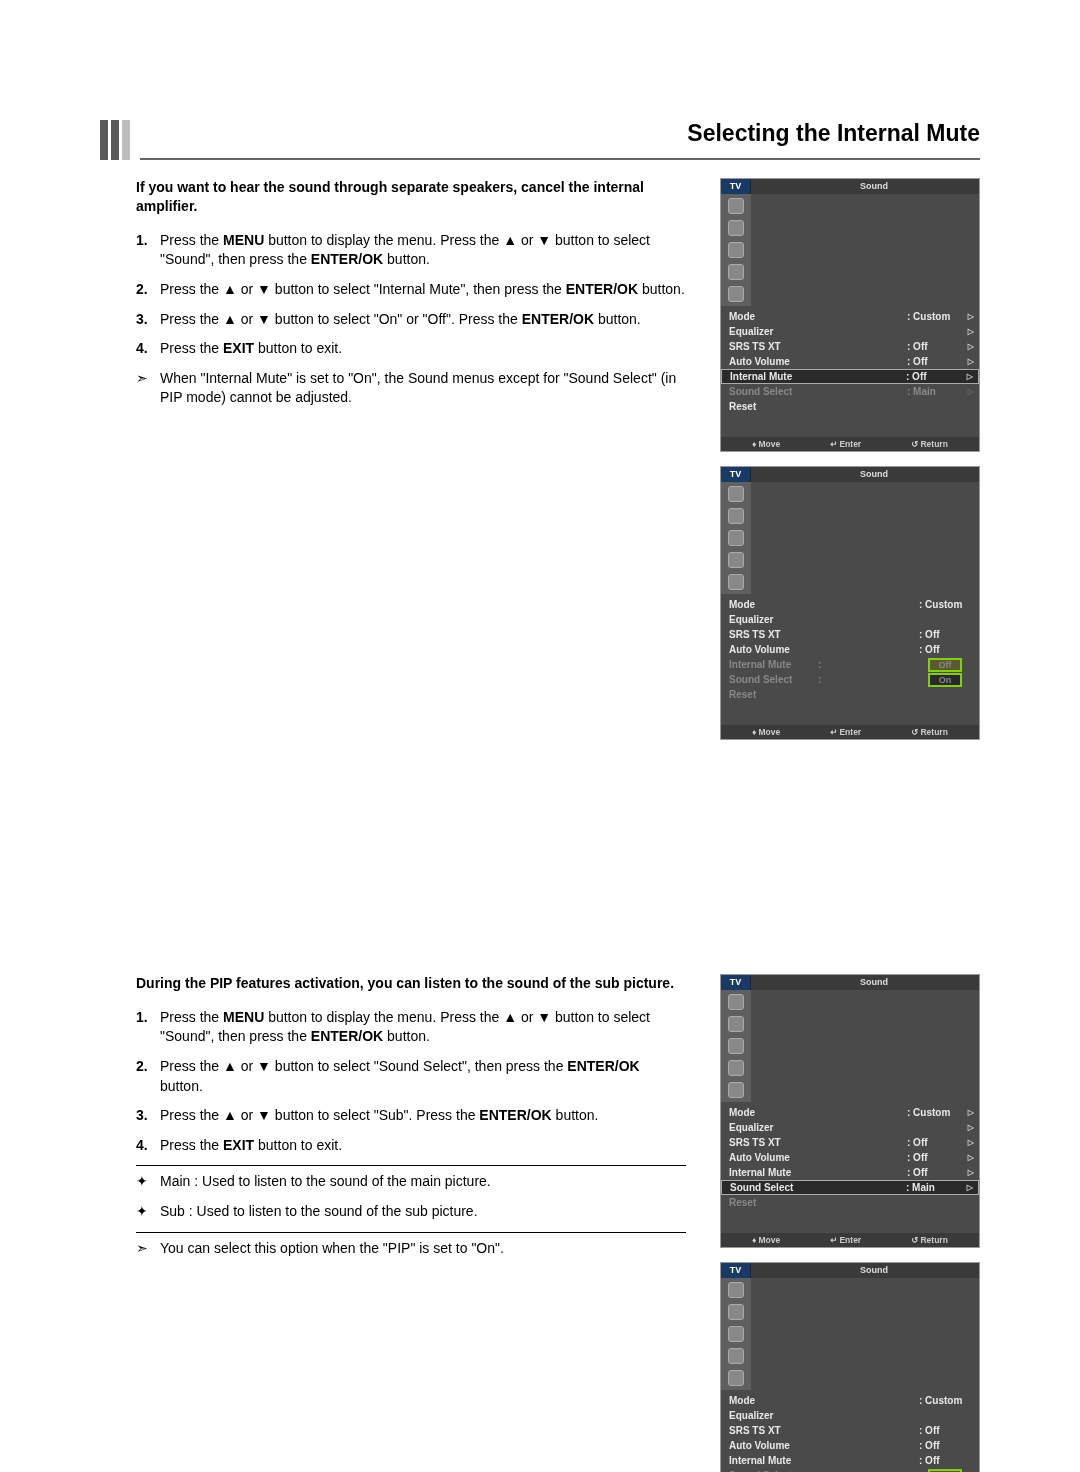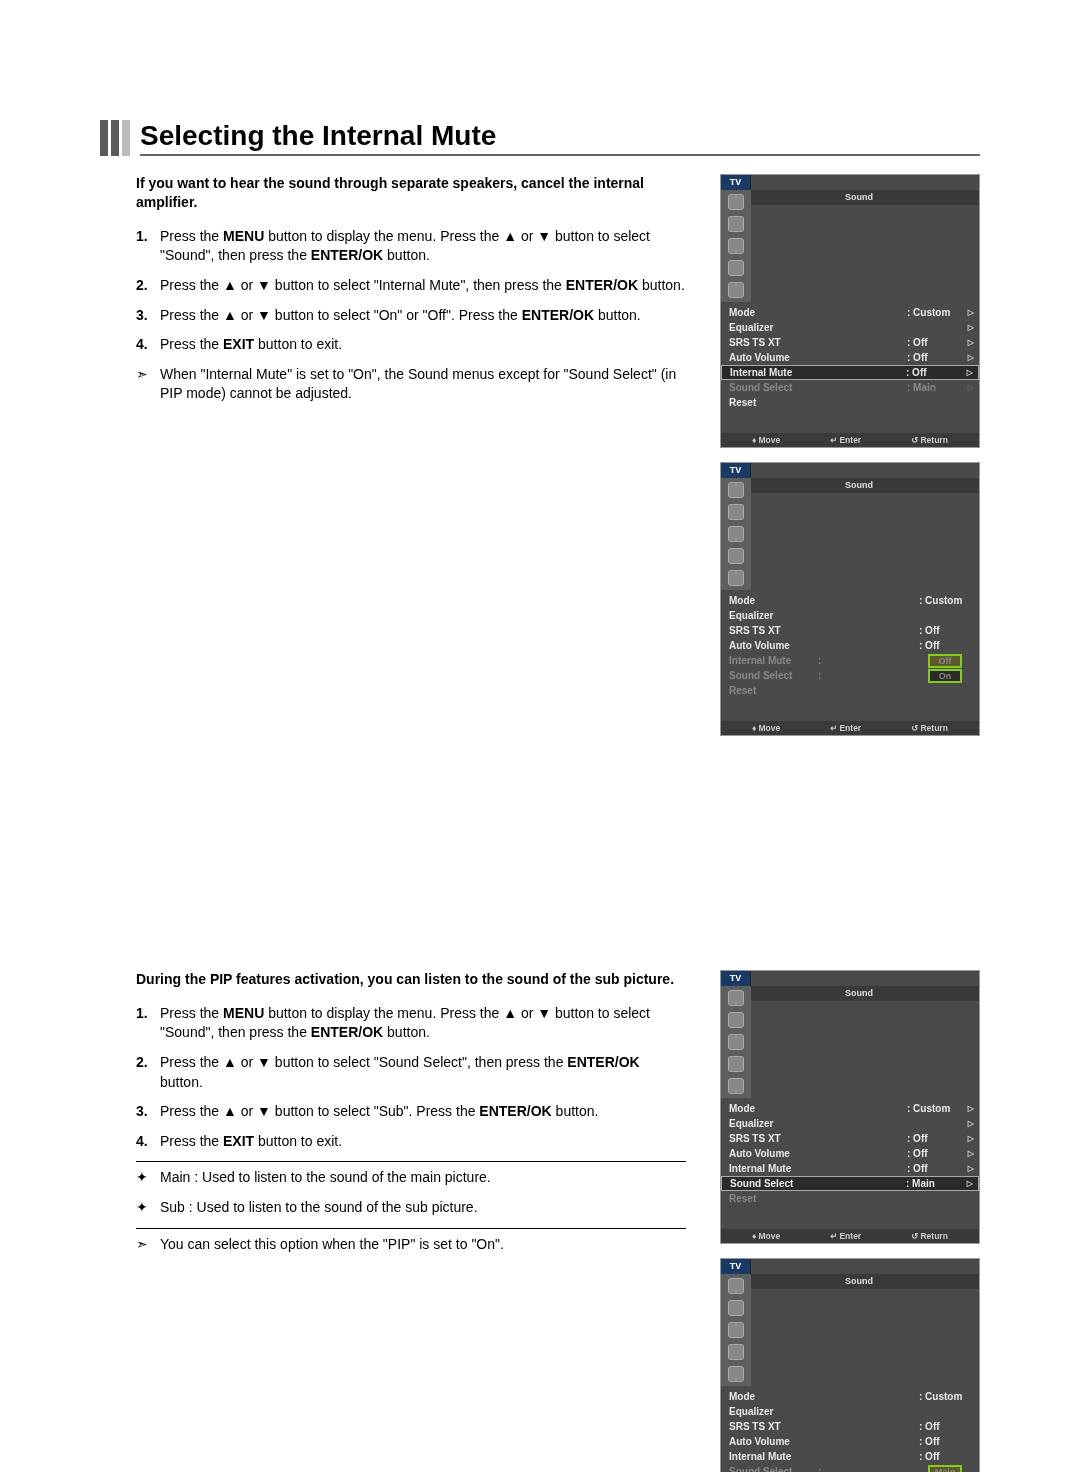--- a/index.html
+++ b/index.html
@@ -21,25 +21,26 @@
     display: flex;
     gap: 3px;
     margin-right: 10px;
   }
   .title-bar {
     width: 8px;
     background: #5a5a5a;
   }
   .title-bar.light { background: #bcbcbc; }
   .section-title {
-    font-size: 28px;
+    font-size: 23px;
     font-weight: bold;
     flex: 1;
     border-bottom: 2px solid #666;
-    padding-bottom: 2px;
+    padding-bottom: 11px;
+    text-align: right;
   }
   .content-row {
     display: flex;
     gap: 34px;
     padding-left: 36px;
   }
   .text-col { flex: 1; }
   .intro {
     font-weight: bold;
     margin-bottom: 15px;
@@ -87,21 +88,20 @@
     margin-bottom: 14px;
     border: 1px solid #999;
     background: #4a4a4a;
     font-weight: bold;
   }
   .osd-top {
     display: flex;
     align-items: stretch;
     height: 15px;
     font-size: 9px;
-    flex-direction: column;
   }
   .osd-top-left {
     width: 30px;
     background: #1a3a66;
     color: #fff;
     text-align: center;
     line-height: 15px;
     border-right: 1px solid #222;
   }
   .osd-top-right {

